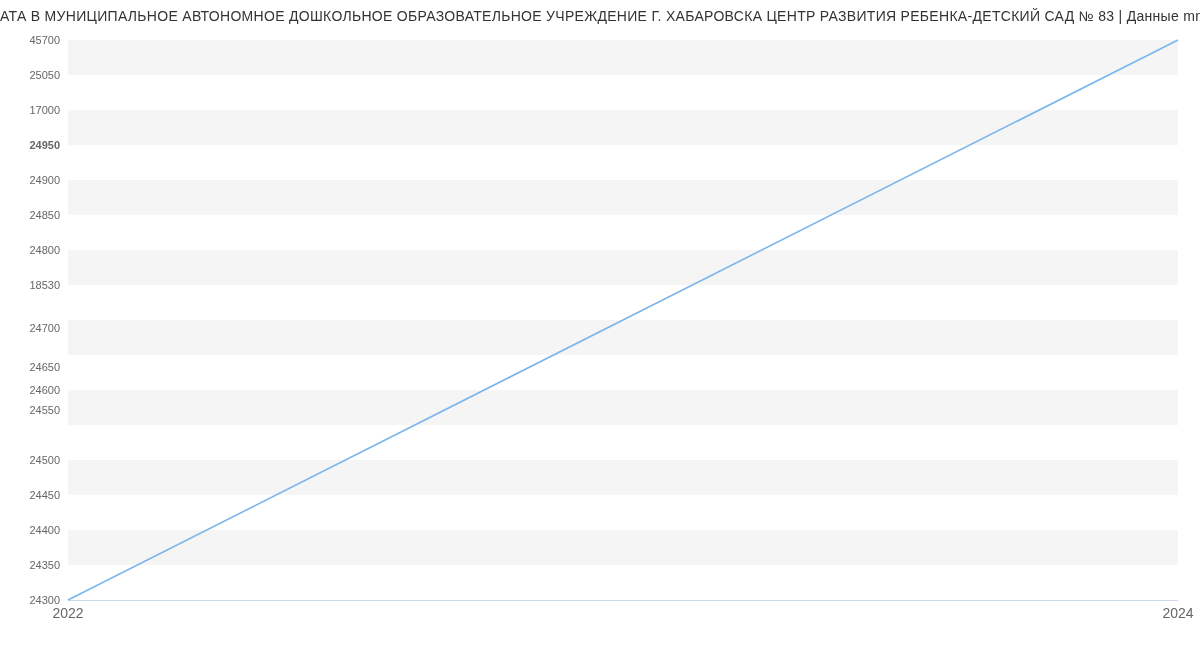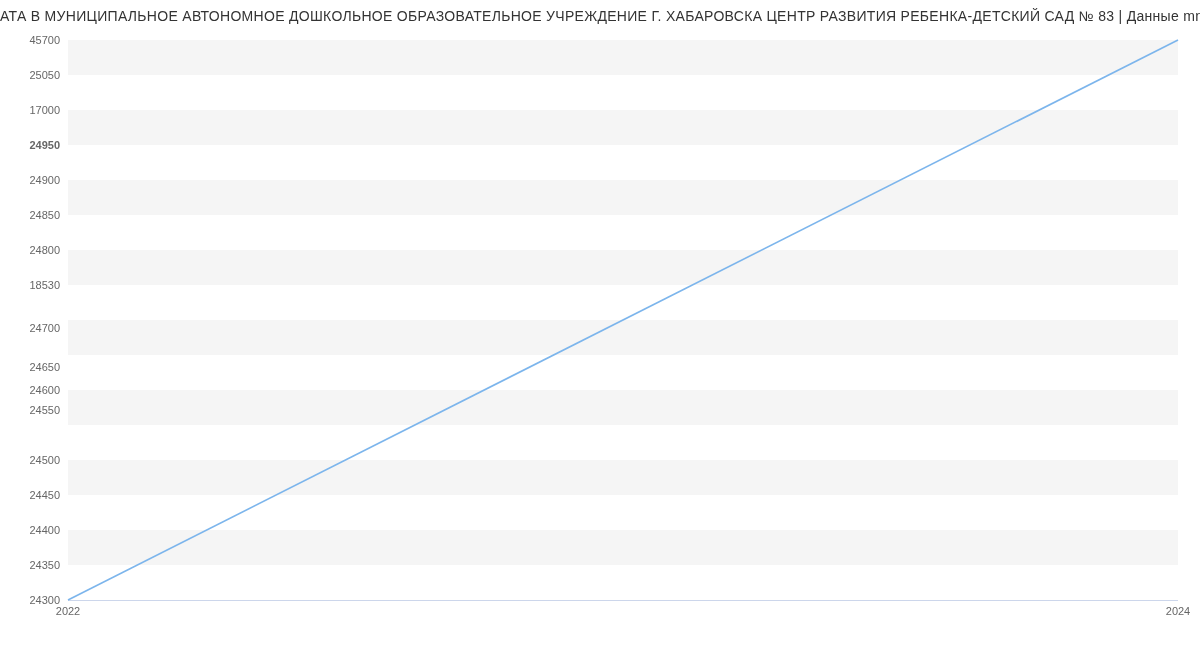--- a/index.html
+++ b/index.html
@@ -47,21 +47,21 @@
     right: 1140px; 
     font-size: 11px;
     color: #666;
     width: 50px;
     text-align: right;
     transform: translateY(-50%);
   }
   .xlabel {
     position: absolute;
     top: 605px;
-    font-size: 11px;
+    font-size: 14px;
     color: #666;
     transform: translateX(-50%);
   }
   svg.line-layer {
     position: absolute;
     left: 0;
     top: 0;
     width: 100%;
     height: 100%;
     overflow: visible;

